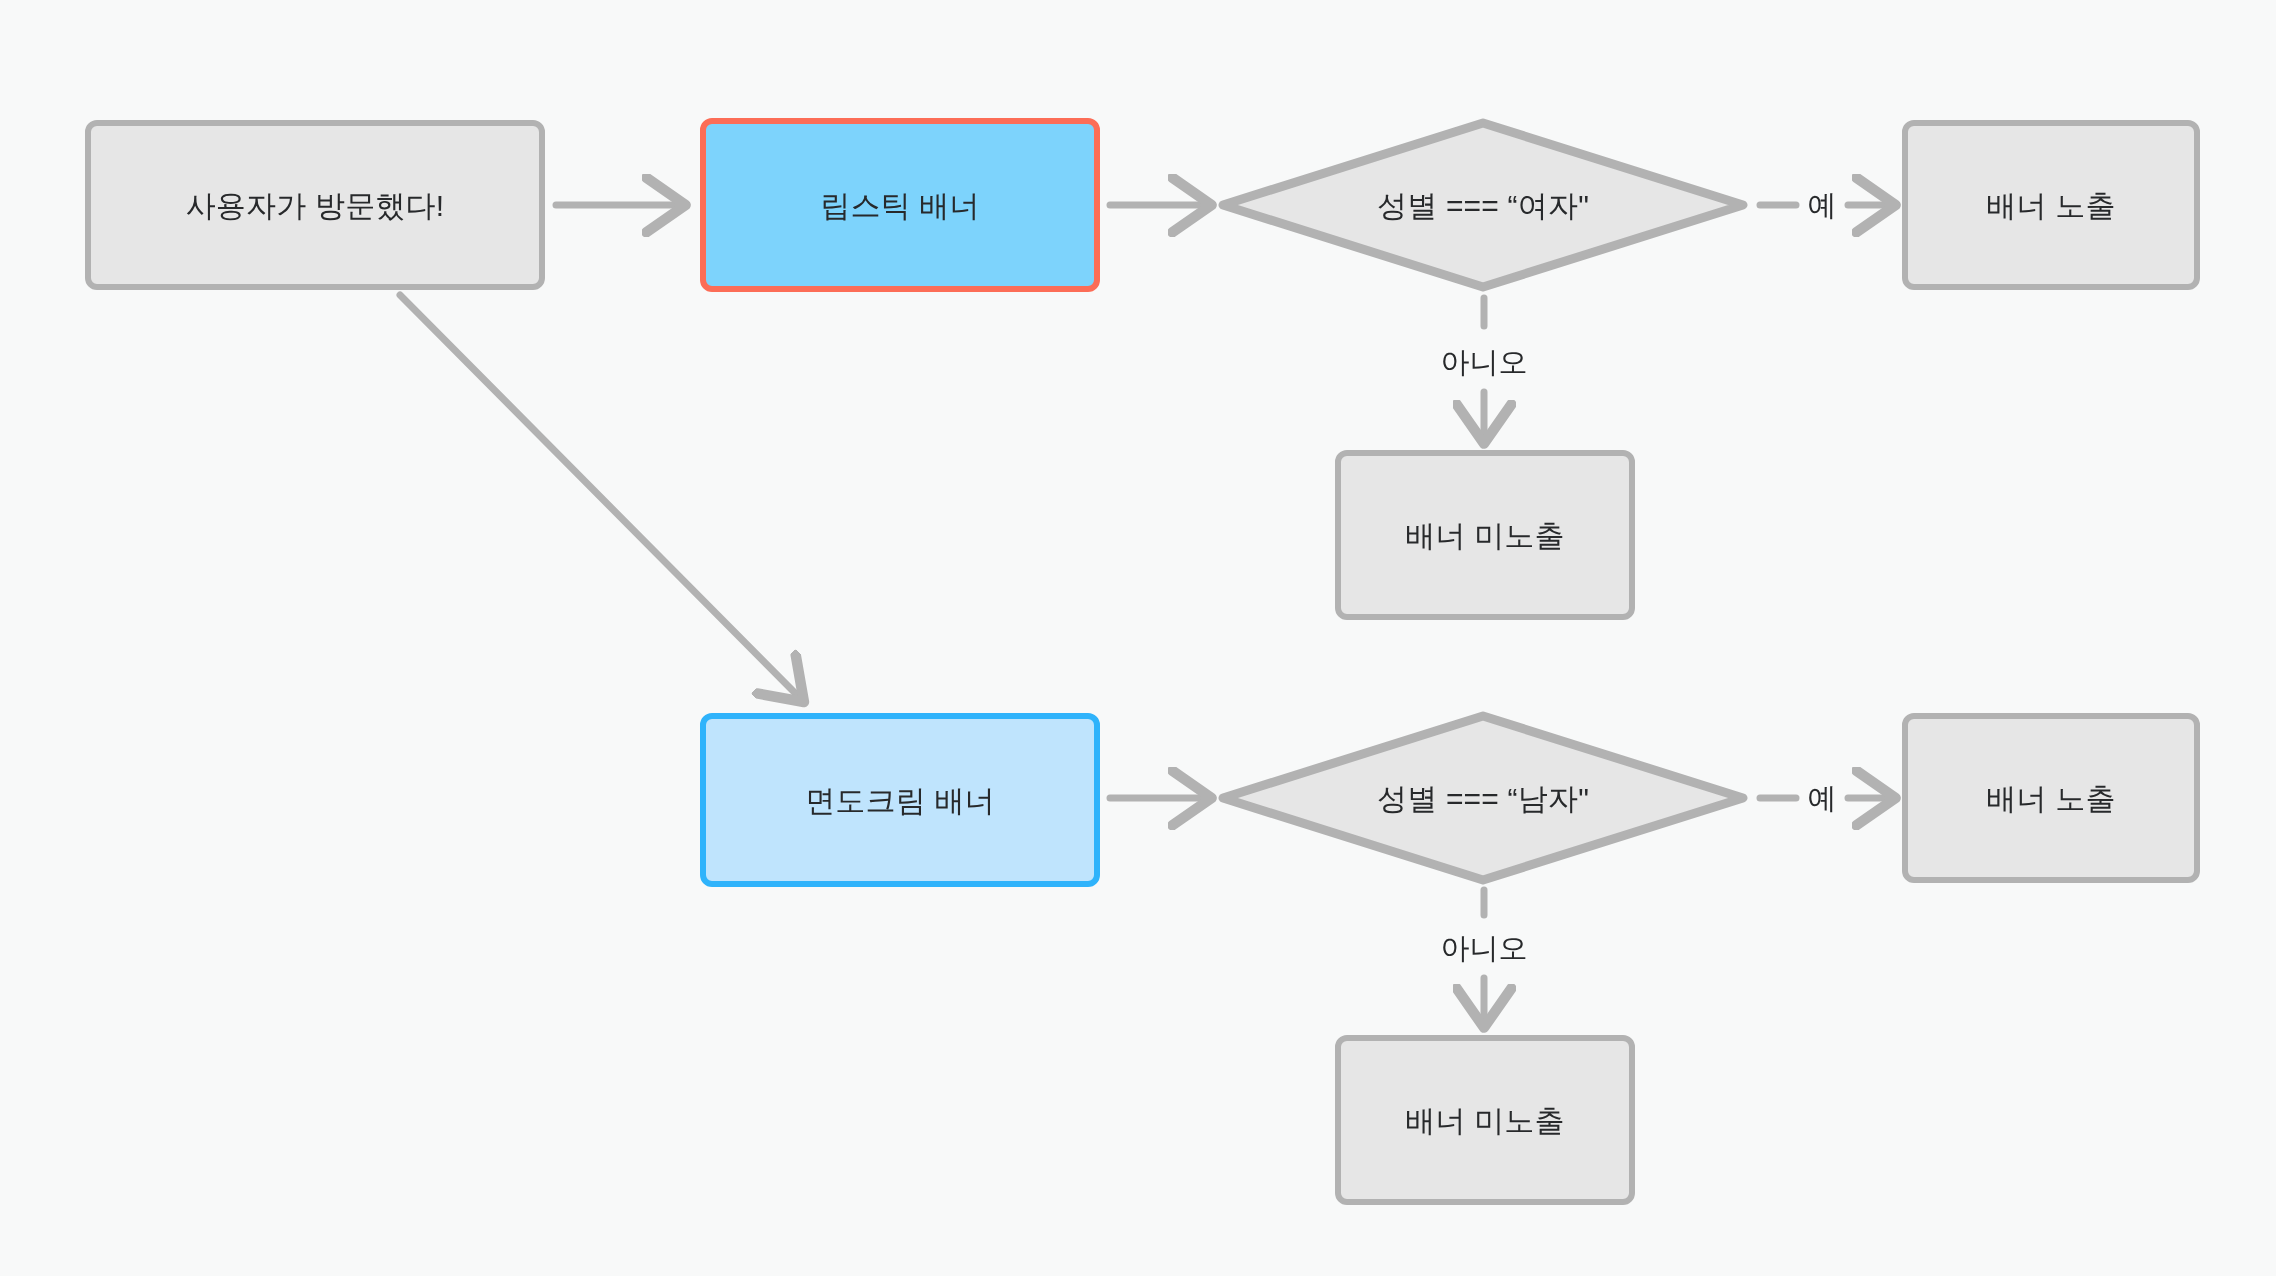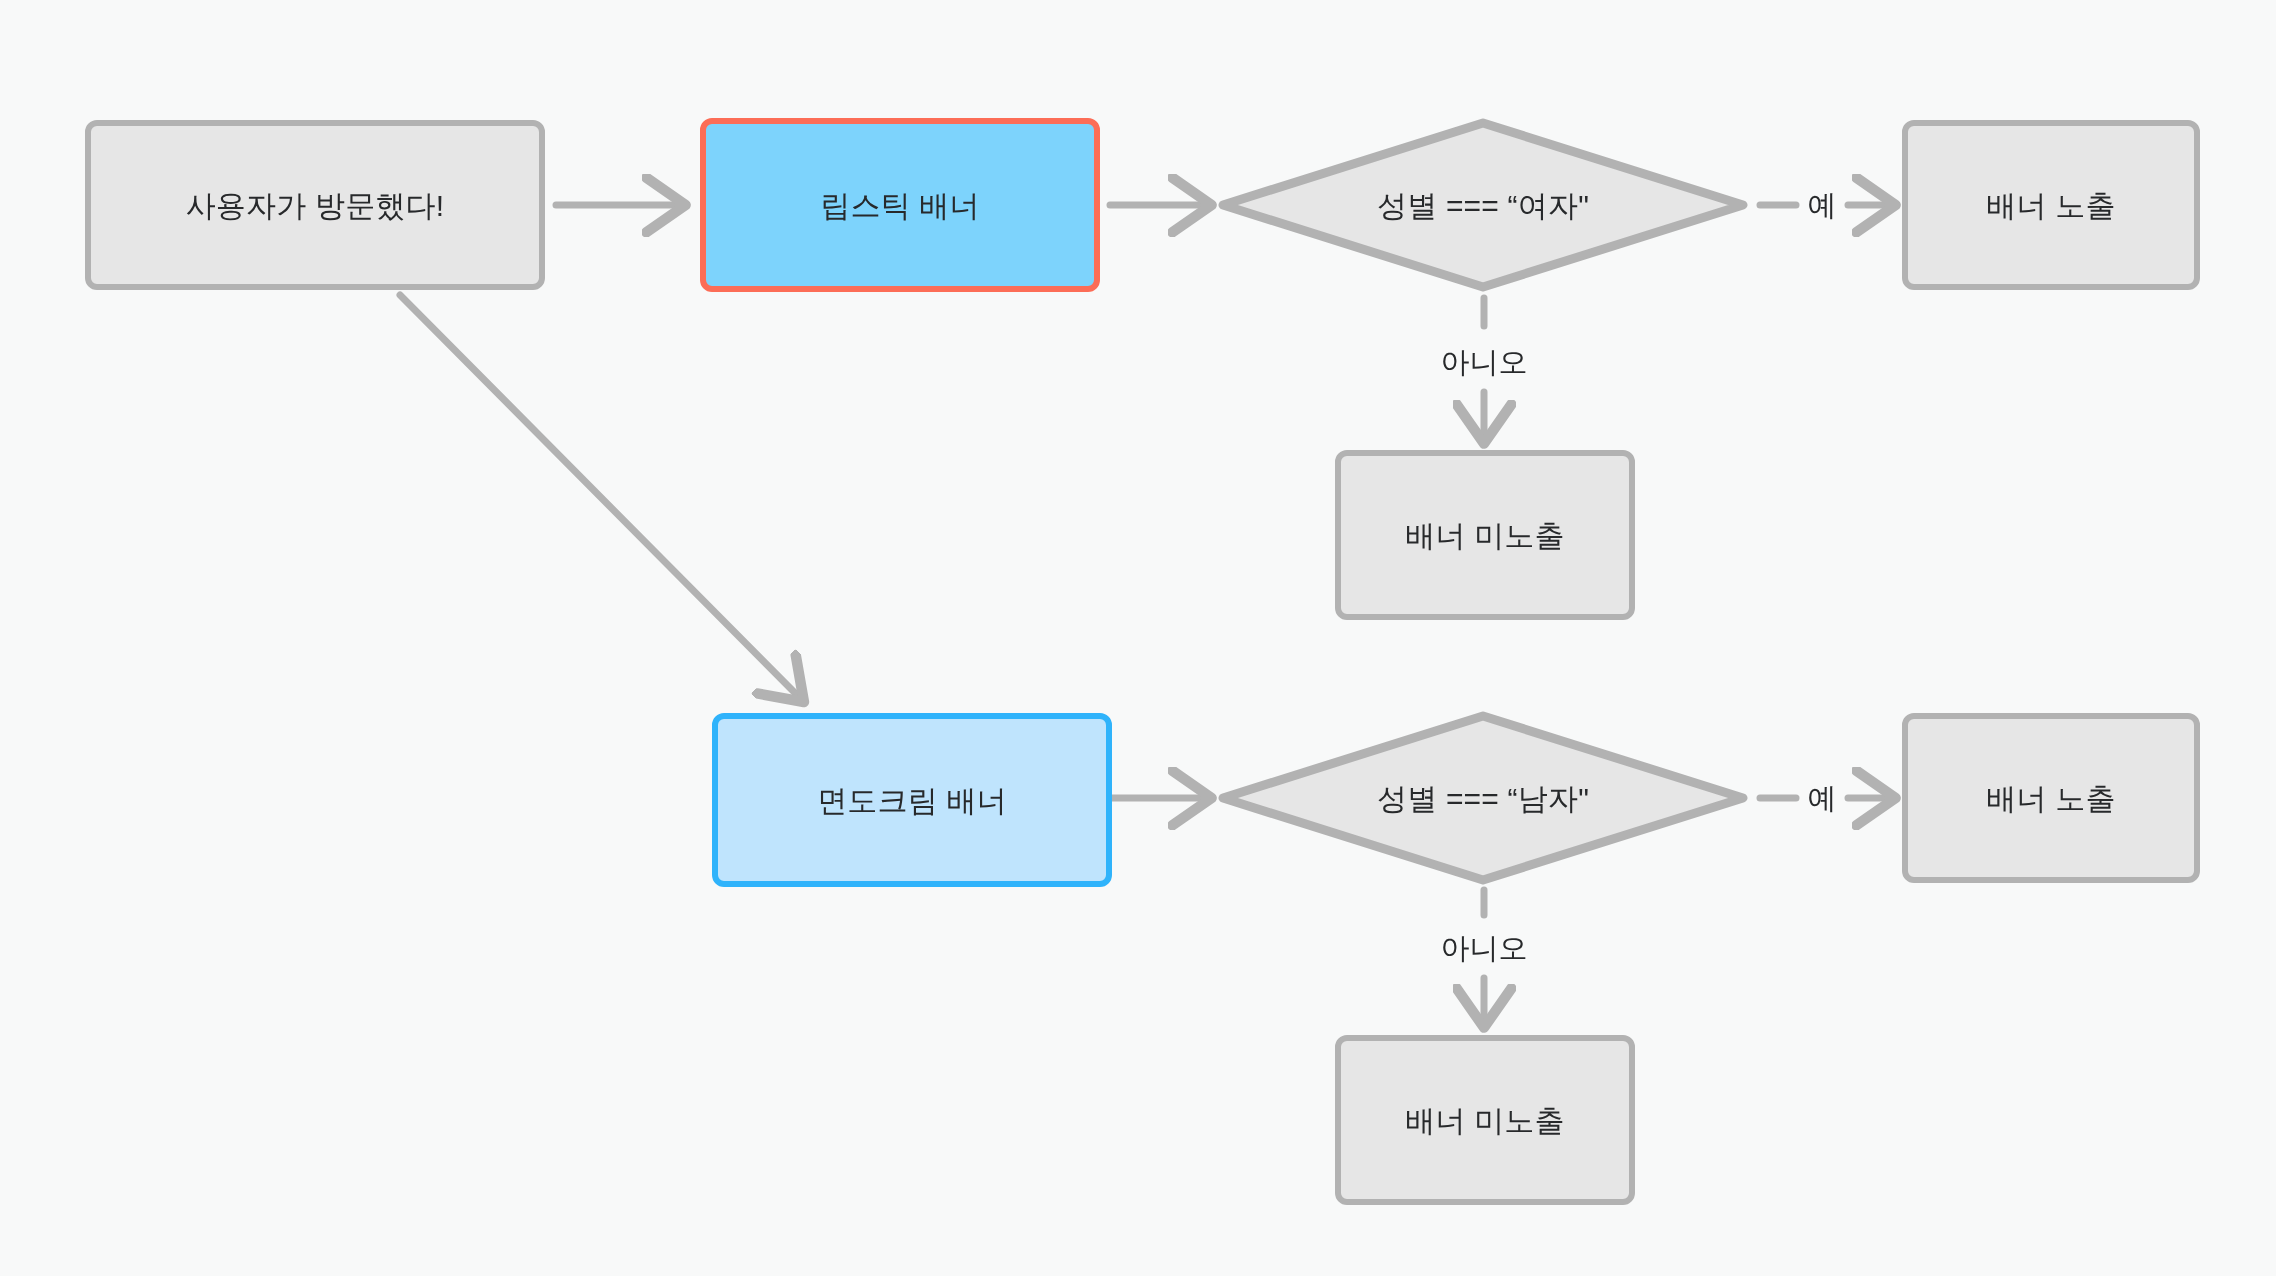--- a/index.html
+++ b/index.html
@@ -124,21 +124,21 @@
   </div>
 
   <div class="node box" style="left: 1902px; top: 120px; width: 298px; height: 170px;">
     <span>배너 노출</span>
   </div>
 
   <div class="node box" style="left: 1335px; top: 450px; width: 300px; height: 170px;">
     <span>배너 미노출</span>
   </div>
 
-  <div class="node box blue" style="left: 700px; top: 713px; width: 400px; height: 174px; margin-left: 12px;">
+  <div class="node box blue" style="left: 700px; top: 713px; width: 400px; height: 174px;">
     <span>면도크림 배너</span>
   </div>
 
   <div class="node diamond" style="left: 1218px; top: 711px; width: 530px; height: 174px;">
     <svg class="diamond-shape" viewBox="0 0 530 174" preserveAspectRatio="none">
       <polygon points="265,5 525,87 265,169 5,87" fill="#e6e6e6" stroke="#b2b2b2" stroke-width="9" stroke-linejoin="round"></polygon>
     </svg>
     <span class="diamond-label">성별 === “남자"</span>
   </div>
 

